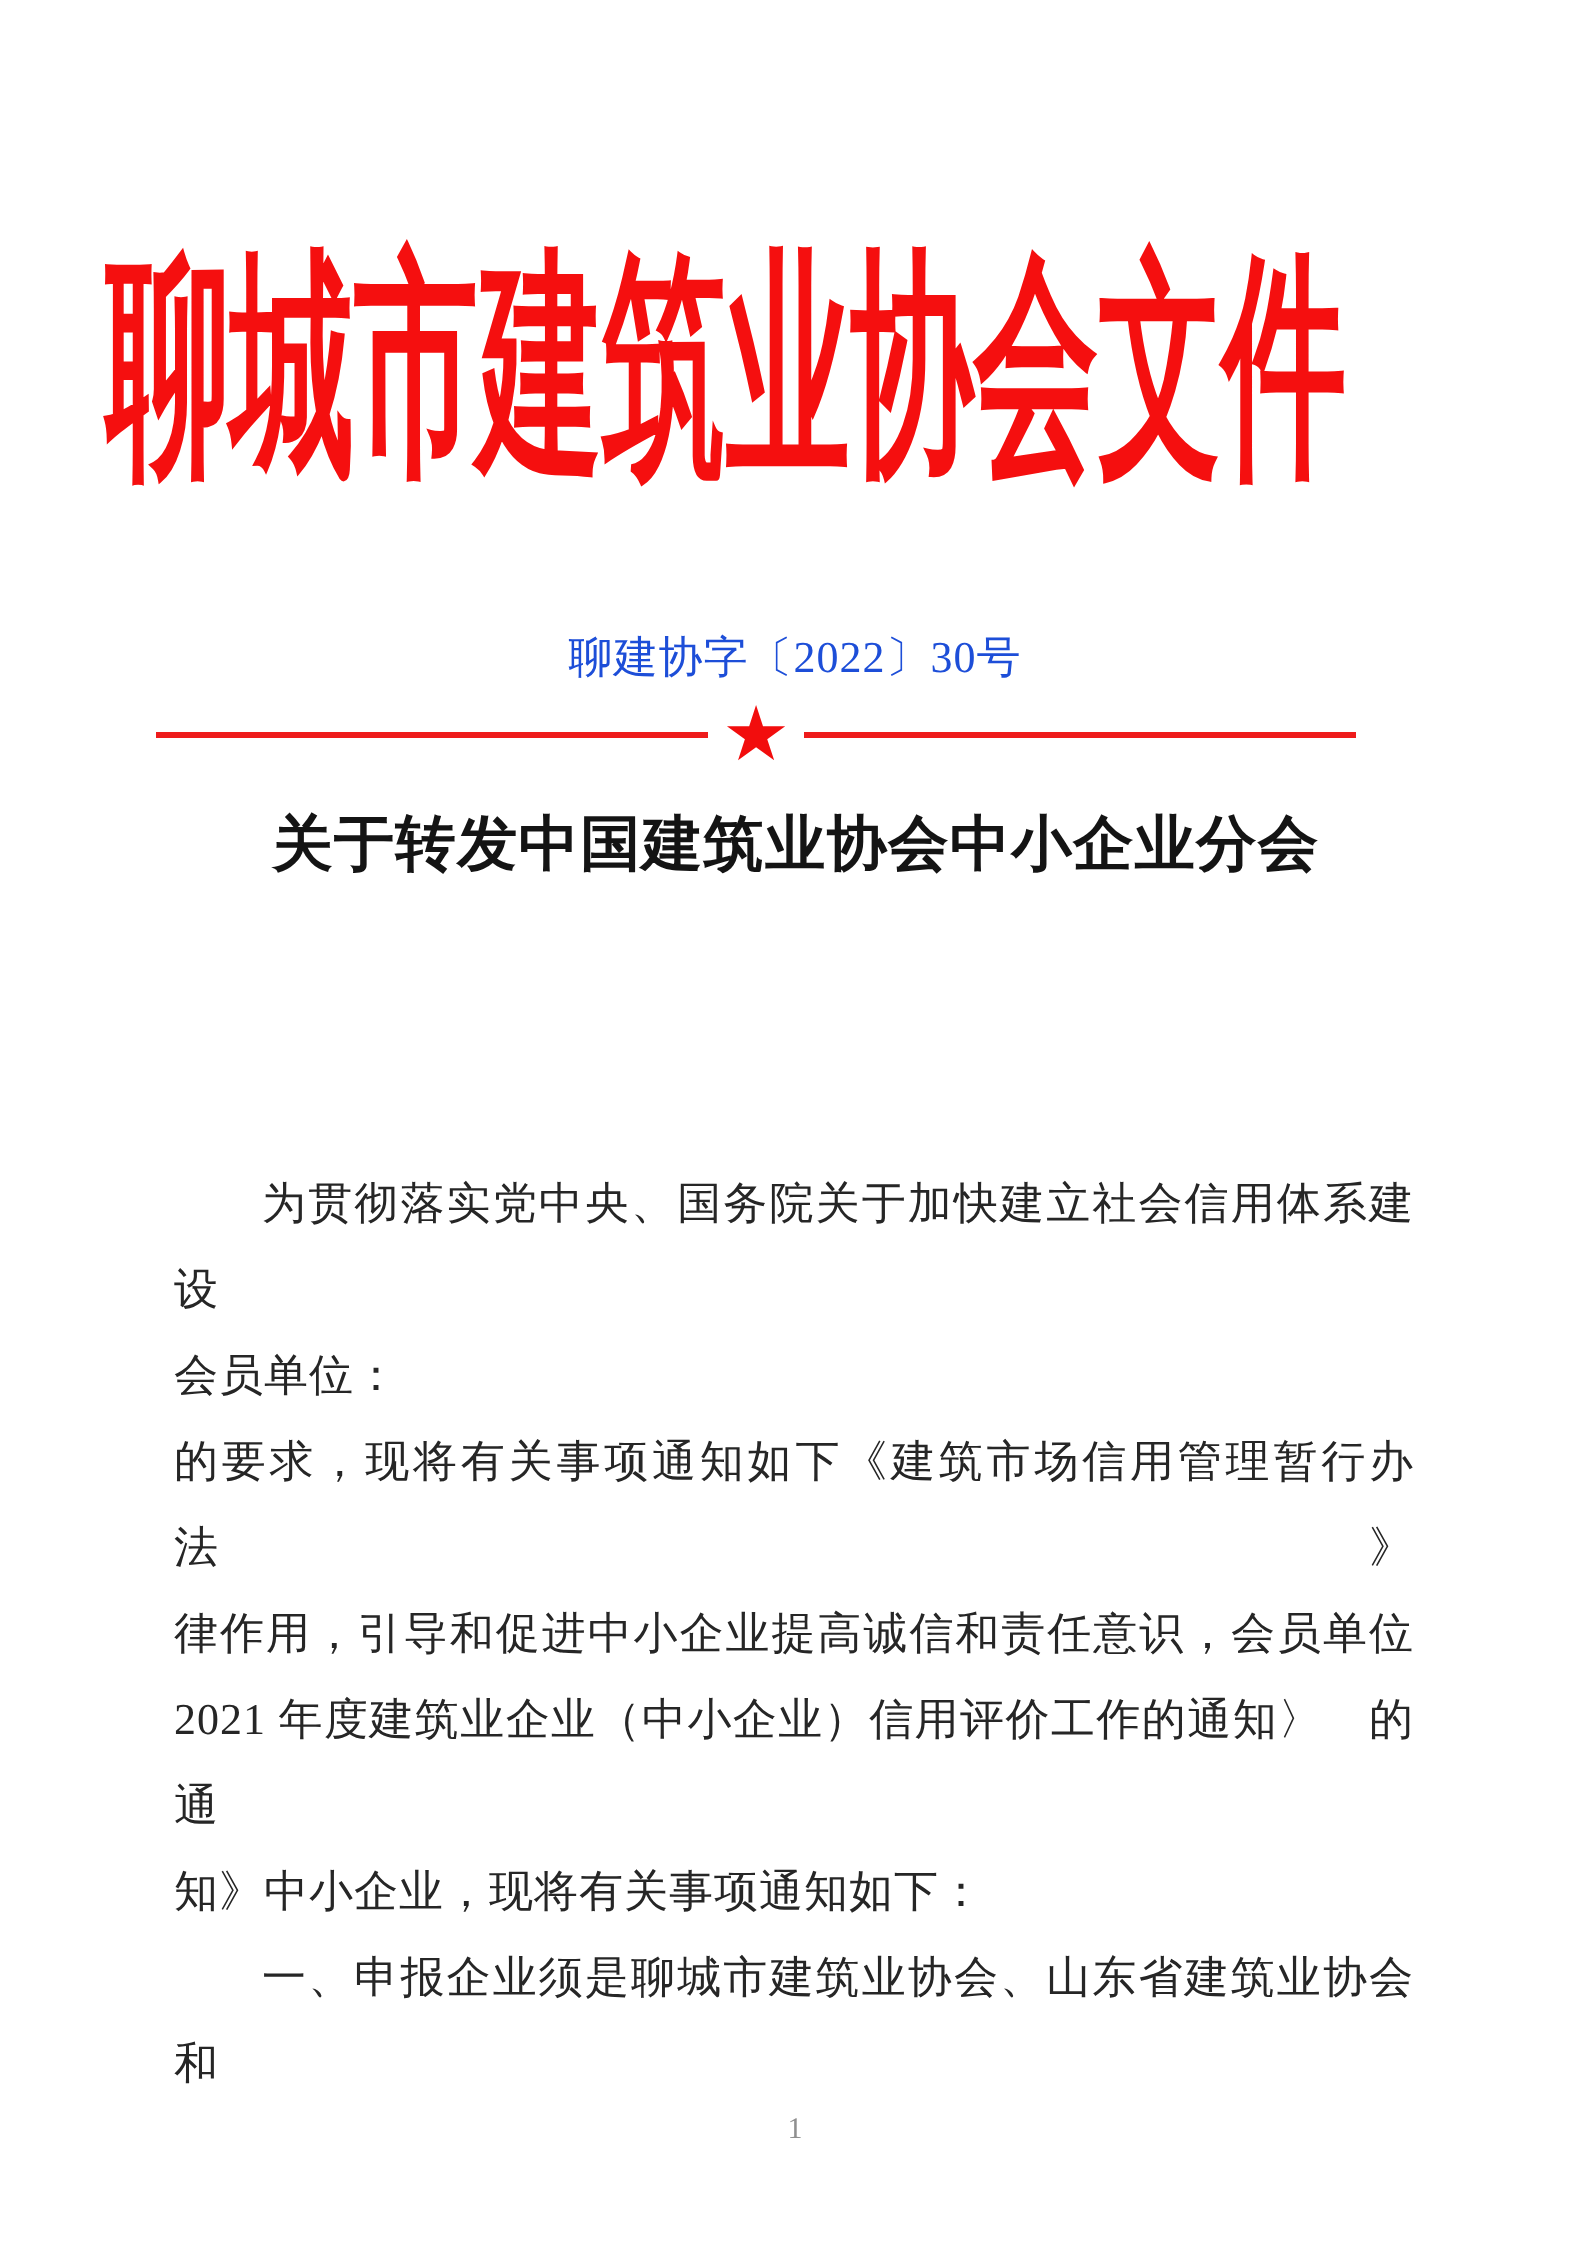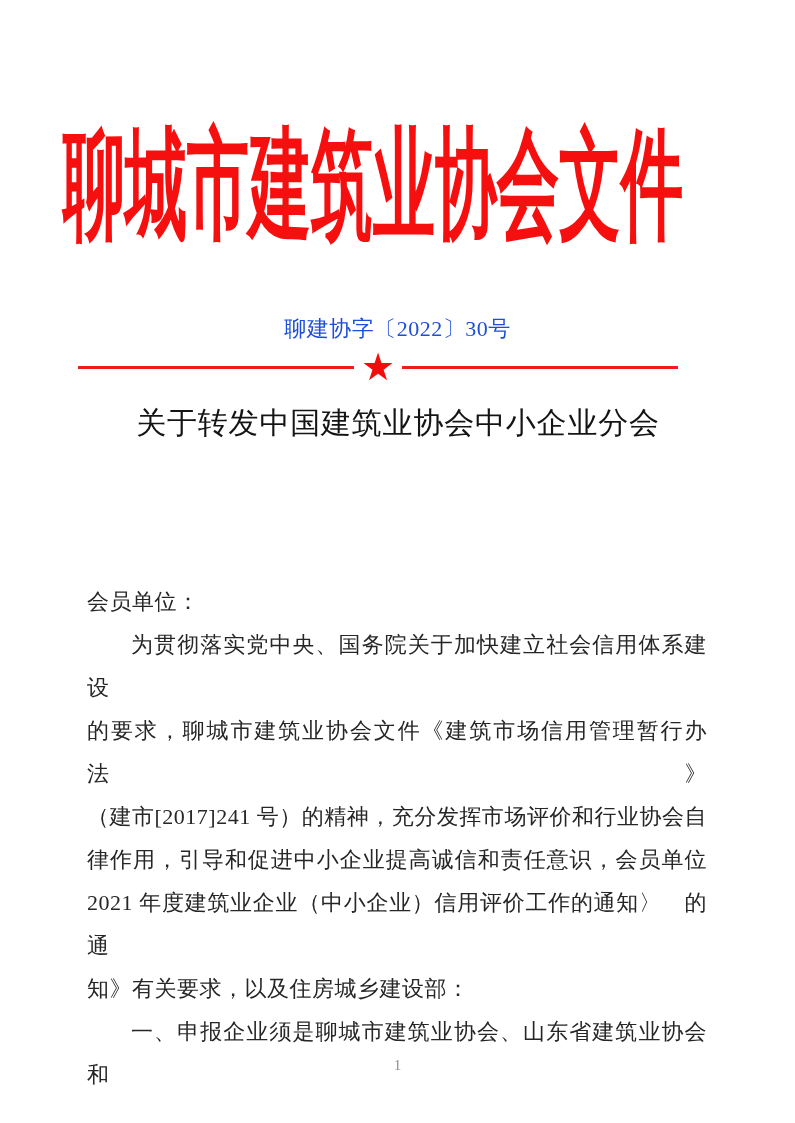--- a/index.html
+++ b/index.html
@@ -12,21 +12,21 @@
     width: 795px;
     height: 1123px;
     background: #ffffff;
     overflow: hidden;
     font-family: "Liberation Serif", serif;
   }
 
   
   .org-title {
     position: absolute;
-    left: 63px;
+    left: 53px;
     top: 125px;
     width: 620px;
     height: 124px;
     text-align: center;
     white-space: nowrap;
   }
   .org-title-text {
     display: inline-block;
     font-family: "Liberation Serif", serif;
     font-weight: 900;
@@ -76,21 +76,21 @@
   }
 
   
   .notice-title {
     position: absolute;
     left: 87px;
     top: 399px;
     width: 622px;
     text-align: center;
     font-family: "Liberation Sans", sans-serif;
-    font-weight: 400;
+    font-weight: 700;
     font-size: 30px;
     line-height: 48px;
     color: #141414;
     letter-spacing: 0.8px;
     white-space: nowrap;
   }
 
   
   .body-text {
     position: absolute;
@@ -136,26 +136,25 @@
     <span class="rule"></span>
     <span class="star">★</span>
     <span class="rule"></span>
   </div>
 
   <div class="notice-title">
     <div>关于转发中国建筑业协会中小企业分会</div>
   </div>
 
   <div class="body-text">
+    <div class="bl fill indent">为贯彻落实党中央、国务院关于加快建立社会信用体系建设</div>
     <div class="bl">会员单位：</div>
-    <div class="bl fill indent">为贯彻落实党中央、国务院关于加快建立社会信用体系建设</div>
-    <div class="bl fill">的要求，聊城市建筑业协会文件《建筑市场信用管理暂行办法》</div>
-    <div class="bl fill">（建市[2017]241 号）的精神，充分发挥市场评价和行业协会自</div>
+    <div class="bl fill">的要求，现将有关事项通知如下《建筑市场信用管理暂行办法》</div>
     <div class="bl fill">律作用，引导和促进中小企业提高诚信和责任意识，会员单位</div>
     <div class="bl fill">2021 年度建筑业企业（中小企业）信用评价工作的通知〉　的通</div>
-    <div class="bl">知》有关要求，以及住房城乡建设部：</div>
+    <div class="bl">知》中小企业，现将有关事项通知如下：</div>
     <div class="bl fill indent">一、申报企业须是聊城市建筑业协会、山东省建筑业协会和</div>
 
   </div>
 
   <div class="page-number">1</div>
 
 </div>
 
 </body></html>

